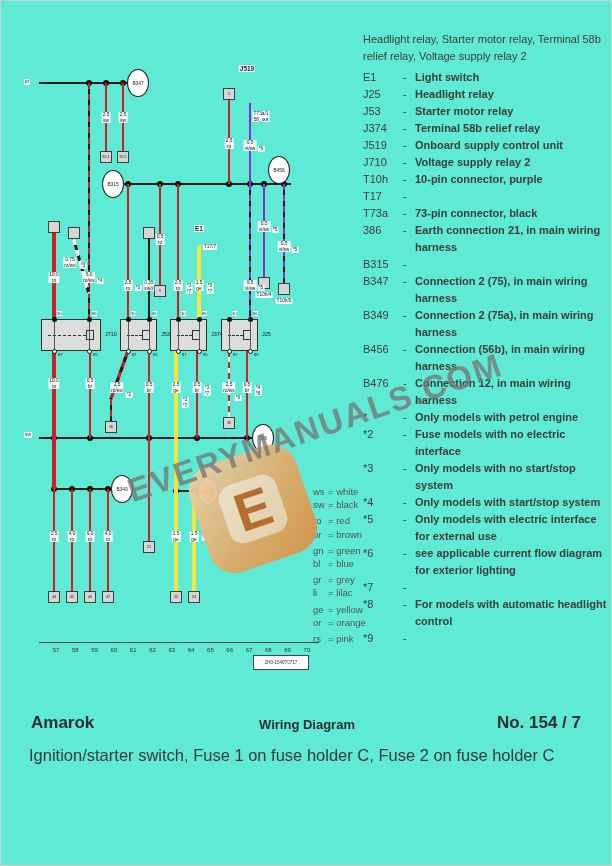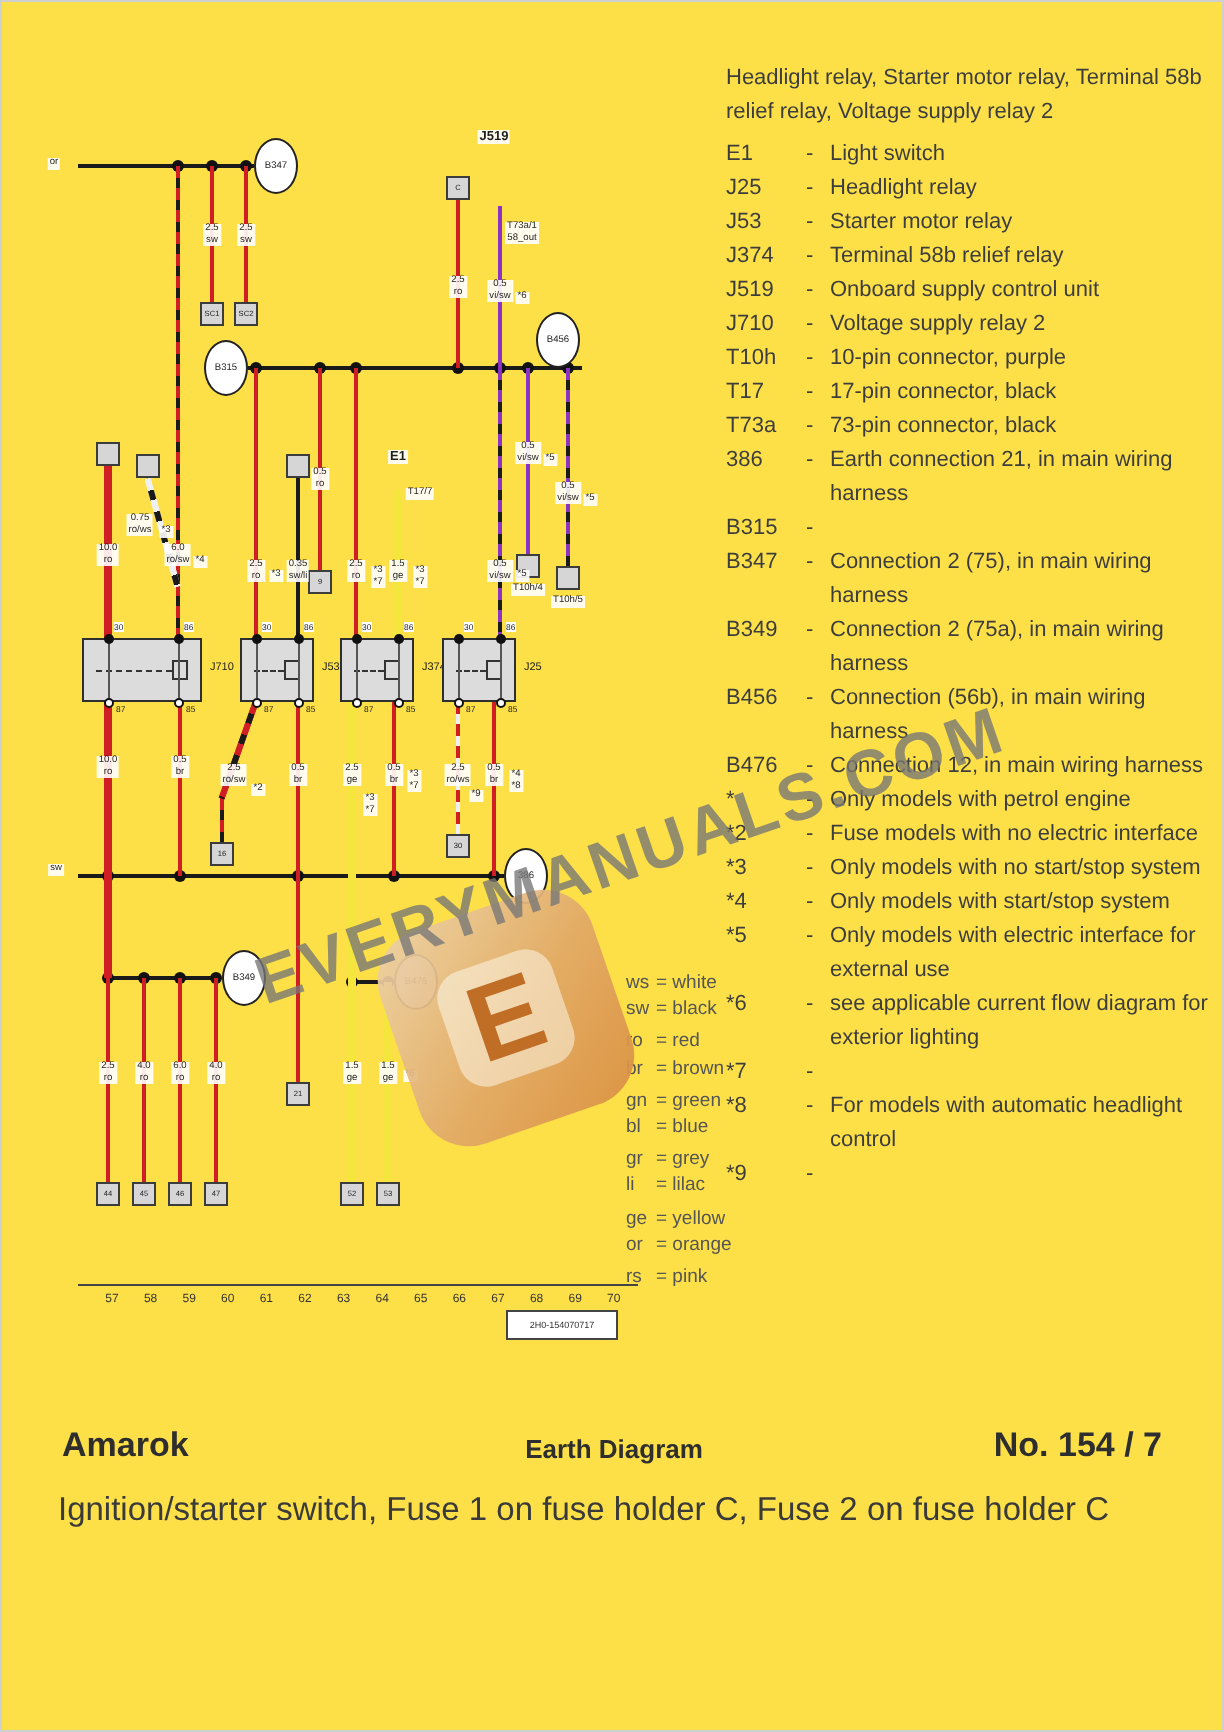--- a/index.html
+++ b/index.html
@@ -1,24 +1,24 @@
 <!DOCTYPE html>
 <html><head>
 <meta charset="utf-8">
 <style>
   html,body{margin:0;padding:0;background:#e8e8e8;font-family:"Liberation Sans",sans-serif;}
-  #page{position:relative;width:612px;height:866px;background:#fde047;margin:0 auto;overflow:hidden;
+  #page{position:relative;width:612px;height:866px;background:#5eead4;margin:0 auto;overflow:hidden;
         border:1px solid #cfcfcf;box-sizing:border-box;}
   #diagram{position:absolute;left:0;top:0;width:612px;height:866px;}
   #legend{position:absolute;left:362px;top:30px;width:246px;font-size:11px;line-height:17px;color:#3d3d3d;z-index:2;}
   #legend-title{margin-bottom:4px;}
   .lrow{display:flex;}
   .term{width:40px;flex:none;}
   .dash{width:12px;flex:none;}
-  .desc{flex:1;}
+  .desc{flex:1;font-weight:bold;}
   #color-key{position:absolute;left:312px;top:484px;width:62px;font-size:9.5px;line-height:13.2px;color:#555;z-index:2;}
   .ckrow .abbr{display:inline-block;width:15px;}
   #footer-model{position:absolute;left:30px;top:712px;font-size:17px;font-weight:bold;color:#2e2e2e;z-index:2;}
   #footer-type{position:absolute;left:0;top:716px;width:612px;text-align:center;font-size:13px;font-weight:bold;color:#2e2e2e;z-index:2;}
   #footer-number{position:absolute;right:30px;top:712px;font-size:17px;font-weight:bold;color:#2e2e2e;z-index:2;}
   #caption{position:absolute;left:28px;top:742px;width:560px;font-size:16.5px;line-height:24px;color:#3a3a3a;z-index:2;}
   #track-doc-code{position:absolute;left:252px;top:654px;width:54px;height:13px;border:0.5px solid #444;
         font-size:4.5px;display:flex;align-items:center;justify-content:center;color:#333;z-index:3;background:#fff;}
   #watermark-text{position:absolute;left:128px;top:472px;transform:rotate(-19deg);transform-origin:0 50%;
         font-size:33px;font-weight:bold;letter-spacing:2px;color:rgba(118,118,118,0.78);white-space:nowrap;
@@ -461,21 +461,20 @@
         <div class="desc">Voltage supply relay 2</div>
       </div>
       <div class="lrow">
         <div class="term">T10h</div>
         <div class="dash">-</div>
         <div class="desc">10-pin connector, purple</div>
       </div>
       <div class="lrow">
         <div class="term">T17</div>
         <div class="dash">-</div>
-        <div class="desc">17-pin connector, black</div>
       </div>
       <div class="lrow">
         <div class="term">T73a</div>
         <div class="dash">-</div>
         <div class="desc">73-pin connector, black</div>
       </div>
       <div class="lrow">
         <div class="term">386</div>
         <div class="dash">-</div>
         <div class="desc">Earth connection 21, in main wiring harness</div>
@@ -565,17 +564,17 @@
 
   <div id="watermark-logo">
     <div class="panel"></div>
     <div class="letter">E</div>
   </div>
   <div id="watermark-text">EVERYMANUALS.COM</div>
 
   <div id="track-doc-code">2H0-154070717</div>
 
   <div id="footer-model">Amarok</div>
-  <div id="footer-type">Earth Diagram</div>
+  <div id="footer-type">Wiring Diagram</div>
   <div id="footer-number">No.  154 / 7</div>
   <div id="caption">Ignition/starter switch, Fuse 1 on fuse holder C, Fuse 2 on fuse holder C</div>
 
 </div>
 
 </body></html>

